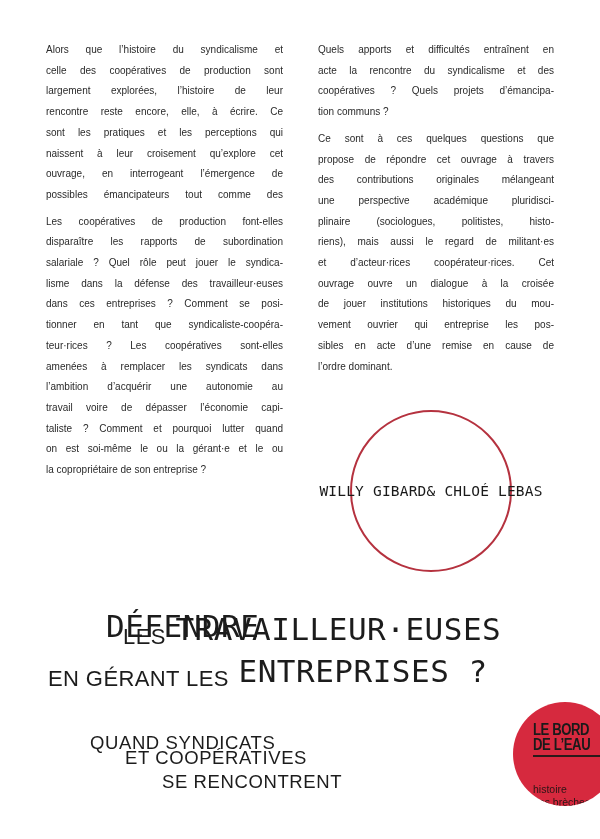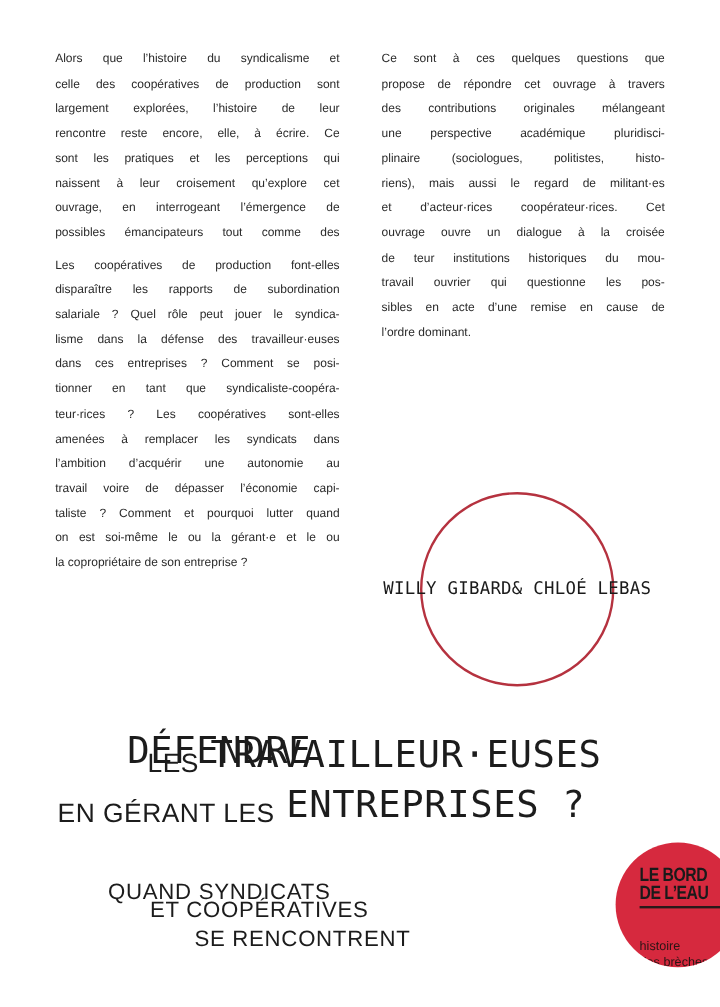--- a/index.html
+++ b/index.html
@@ -130,30 +130,36 @@
     <span class="ln">l’ambition d’acquérir une autonomie au</span>
     <span class="ln">travail voire de dépasser l’économie capi-</span>
     <span class="ln">taliste ? Comment et pourquoi lutter quand</span>
     <span class="ln">on est soi-même le ou la gérant·e et le ou</span>
     <span class="ln last">la copropriétaire de son entreprise ?</span>
   </p>
 </div>
 
 <div class="col col-right">
   <p>
+    <span class="ln">Quels apports et difficultés entraînent en</span>
+    <span class="ln">acte la rencontre du syndicalisme et des</span>
+    <span class="ln">coopératives ? Quels projets d’émancipa-</span>
+    <span class="ln last">tion communs ?</span>
+  </p>
+  <p>
     <span class="ln">Ce sont à ces quelques questions que</span>
     <span class="ln">propose de répondre cet ouvrage à travers</span>
     <span class="ln">des contributions originales mélangeant</span>
     <span class="ln">une perspective académique pluridisci-</span>
     <span class="ln">plinaire (sociologues, politistes, histo-</span>
     <span class="ln">riens), mais aussi le regard de militant·es</span>
     <span class="ln">et d’acteur·rices coopérateur·rices. Cet</span>
     <span class="ln">ouvrage ouvre un dialogue à la croisée</span>
-    <span class="ln">de teur institutions historiques du mou-</span>
-    <span class="ln">travail ouvrier qui questionne les pos-</span>
+    <span class="ln">de jouer institutions historiques du mou-</span>
+    <span class="ln">vement ouvrier qui entreprise les pos-</span>
     <span class="ln">sibles en acte d’une remise en cause de</span>
     <span class="ln last">l’ordre dominant.</span>
   </p>
 </div>
 
 <div class="author-circle">
   <div class="author-line">WILLY GIBARD</div>
   <div class="author-line">&amp; CHLOÉ LEBAS</div>
 </div>
 

